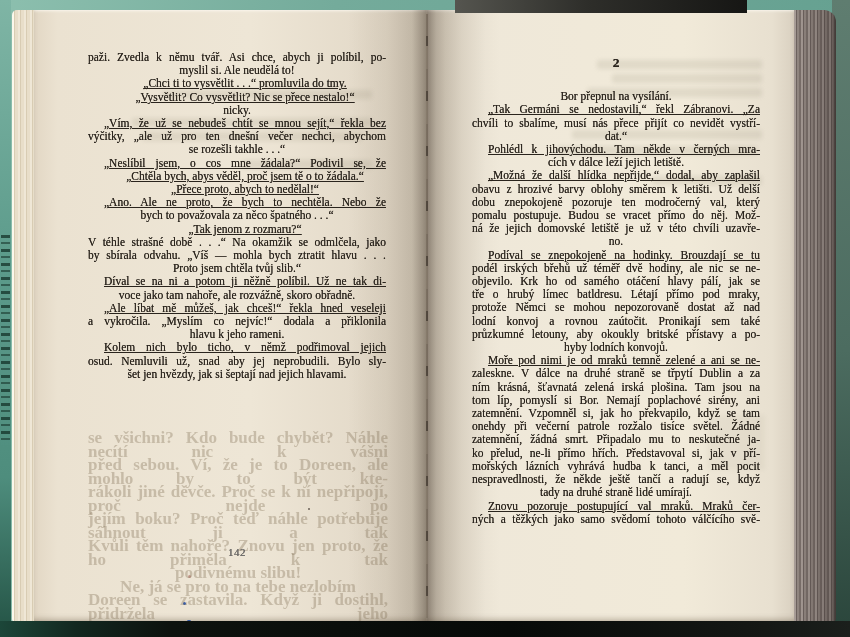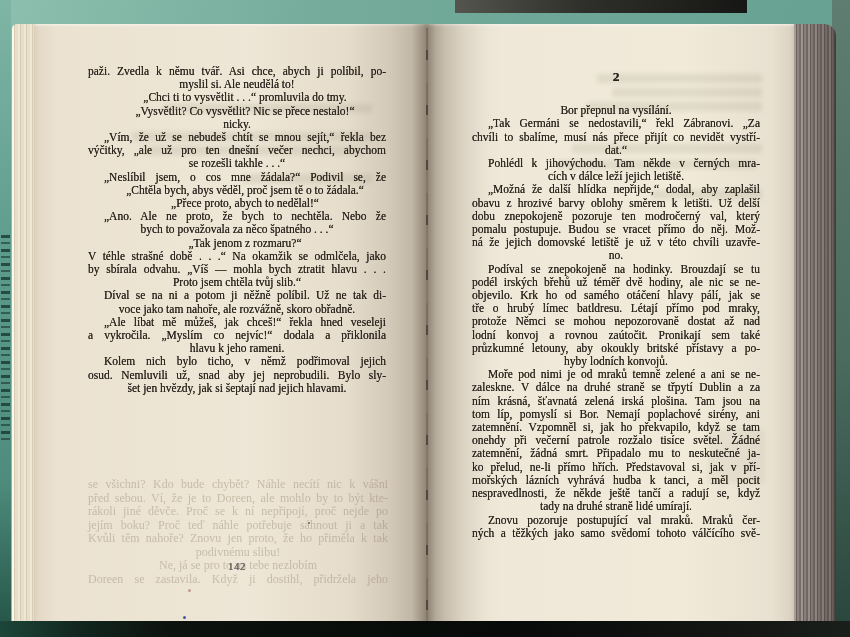--- a/index.html
+++ b/index.html
@@ -14,21 +14,21 @@
   .top-dark{position:absolute;left:455px;top:0;width:292px;height:13px;z-index:2;
     background:linear-gradient(90deg,#55554f 0%,#2e2e2a 45%,#161614 100%);}
   .bottom-strip{position:absolute;left:0;top:621px;width:850px;height:16px;z-index:3;
     background:linear-gradient(90deg,#1c4639 0%,#12271f 9%,#0d120e 20%,#070a08 60%,#151815 90%,#1b1f1c 100%);}
   .left-cover{position:absolute;left:0;top:0;width:11px;height:637px;z-index:2;
     background:linear-gradient(180deg,#7fb5a5 0%,#5d9c8c 40%,#4e8d7d 75%,#235244 100%);}
   .left-cover .speckles{position:absolute;left:1px;top:235px;width:9px;height:210px;
     background:repeating-linear-gradient(180deg,rgba(20,50,40,.75) 0 3px,rgba(90,150,135,.1) 3px 7px,rgba(25,55,45,.6) 7px 9px,rgba(90,150,135,.1) 9px 14px);
     filter:blur(.4px);}
   
-  .book{position:absolute;left:12px;top:24px;width:824px;height:612px;z-index:1;}
+  .book{position:absolute;left:12px;top:10px;width:824px;height:612px;z-index:1;}
   .fore-edge-left{position:absolute;left:0;top:0;width:22px;height:612px;
     border-radius:5px 0 0 3px;
     background:
       linear-gradient(90deg,rgba(255,252,240,.8) 0 2px,rgba(0,0,0,0) 2px),
       repeating-linear-gradient(90deg,#efe7d6 0 2px,#d8ccb3 2px 3px,#e8dec9 3px 6px);}
   .page{position:absolute;top:0;height:612px;box-shadow:inset 0 -5px 6px -3px rgba(90,75,55,.45), inset 0 3px 3px -2px rgba(255,253,245,.8);}
   .page-left{left:22px;width:393px;
     background:linear-gradient(90deg,#e2d7c4 0%,#ebe2d1 6%,#eee6d6 55%,#e2d8c7 90%,#cdc3b2 100%);}
   .page-right{left:415px;width:367px;
     background:linear-gradient(90deg,#bdb3a5 0%,#ddd4c4 5%,#efe8d9 16%,#f1ead9 70%,#e8e0d0 94%,#d9d0c0 100%);}
@@ -43,30 +43,30 @@
     background:repeating-linear-gradient(180deg,rgba(80,68,55,.5) 0 22px,rgba(40,32,24,.85) 22px 32px,rgba(95,82,66,.35) 32px 55px);}
   
   .page-text{position:absolute;color:#2a241d;font-size:11.5px;line-height:13.2px;
     text-shadow:0 0 .4px rgba(42,36,29,.85);}
   .text-left{left:76px;top:41px;width:298px;}
   .text-right{left:460px;top:46px;width:288px;}
   .para{margin:0;}
   .line{white-space:normal;}
   .line.just{text-align:justify;text-align-last:justify;}
   .line.end{text-align:center;}
-  .line.ind{text-indent:16px;}
+  .line.ind{text-indent:16px;text-decoration:underline;}
   .chapter-num{text-align:center;font-weight:700;font-size:13.5px;margin-bottom:21px;
     text-shadow:0 0 .4px rgba(42,36,29,.9);}
   .pagenum{position:absolute;width:298px;text-align:center;color:#737373;font-size:11px;
     letter-spacing:.5px;text-shadow:0 0 .4px rgba(42,36,29,.85);}
   .pagenum-left{left:76px;top:536px;}
   .pagenum-right{left:460px;top:540px;width:288px;}
   
-  .ghost{position:absolute;left:76px;top:421px;width:300px;font-size:12px;line-height:13.5px;
-    font-weight:400;color:rgba(125,108,82,.34);filter:blur(.6px);pointer-events:none;margin-top:33px;}
+  .ghost{position:absolute;left:76px;top:421px;width:300px;font-size:17px;line-height:13.5px;
+    font-weight:700;color:rgba(125,108,82,.34);filter:blur(.6px);pointer-events:none;}
   .smudge{position:absolute;background:rgba(130,118,96,.14);filter:blur(2px);border-radius:3px;pointer-events:none;}
   .speck{position:absolute;border-radius:50%;pointer-events:none;}
 </style>
 </head>
 <body>
 
 <div class="right-sliver"></div>
 <div class="left-cover">
   <div class="speckles"></div>
 </div>

